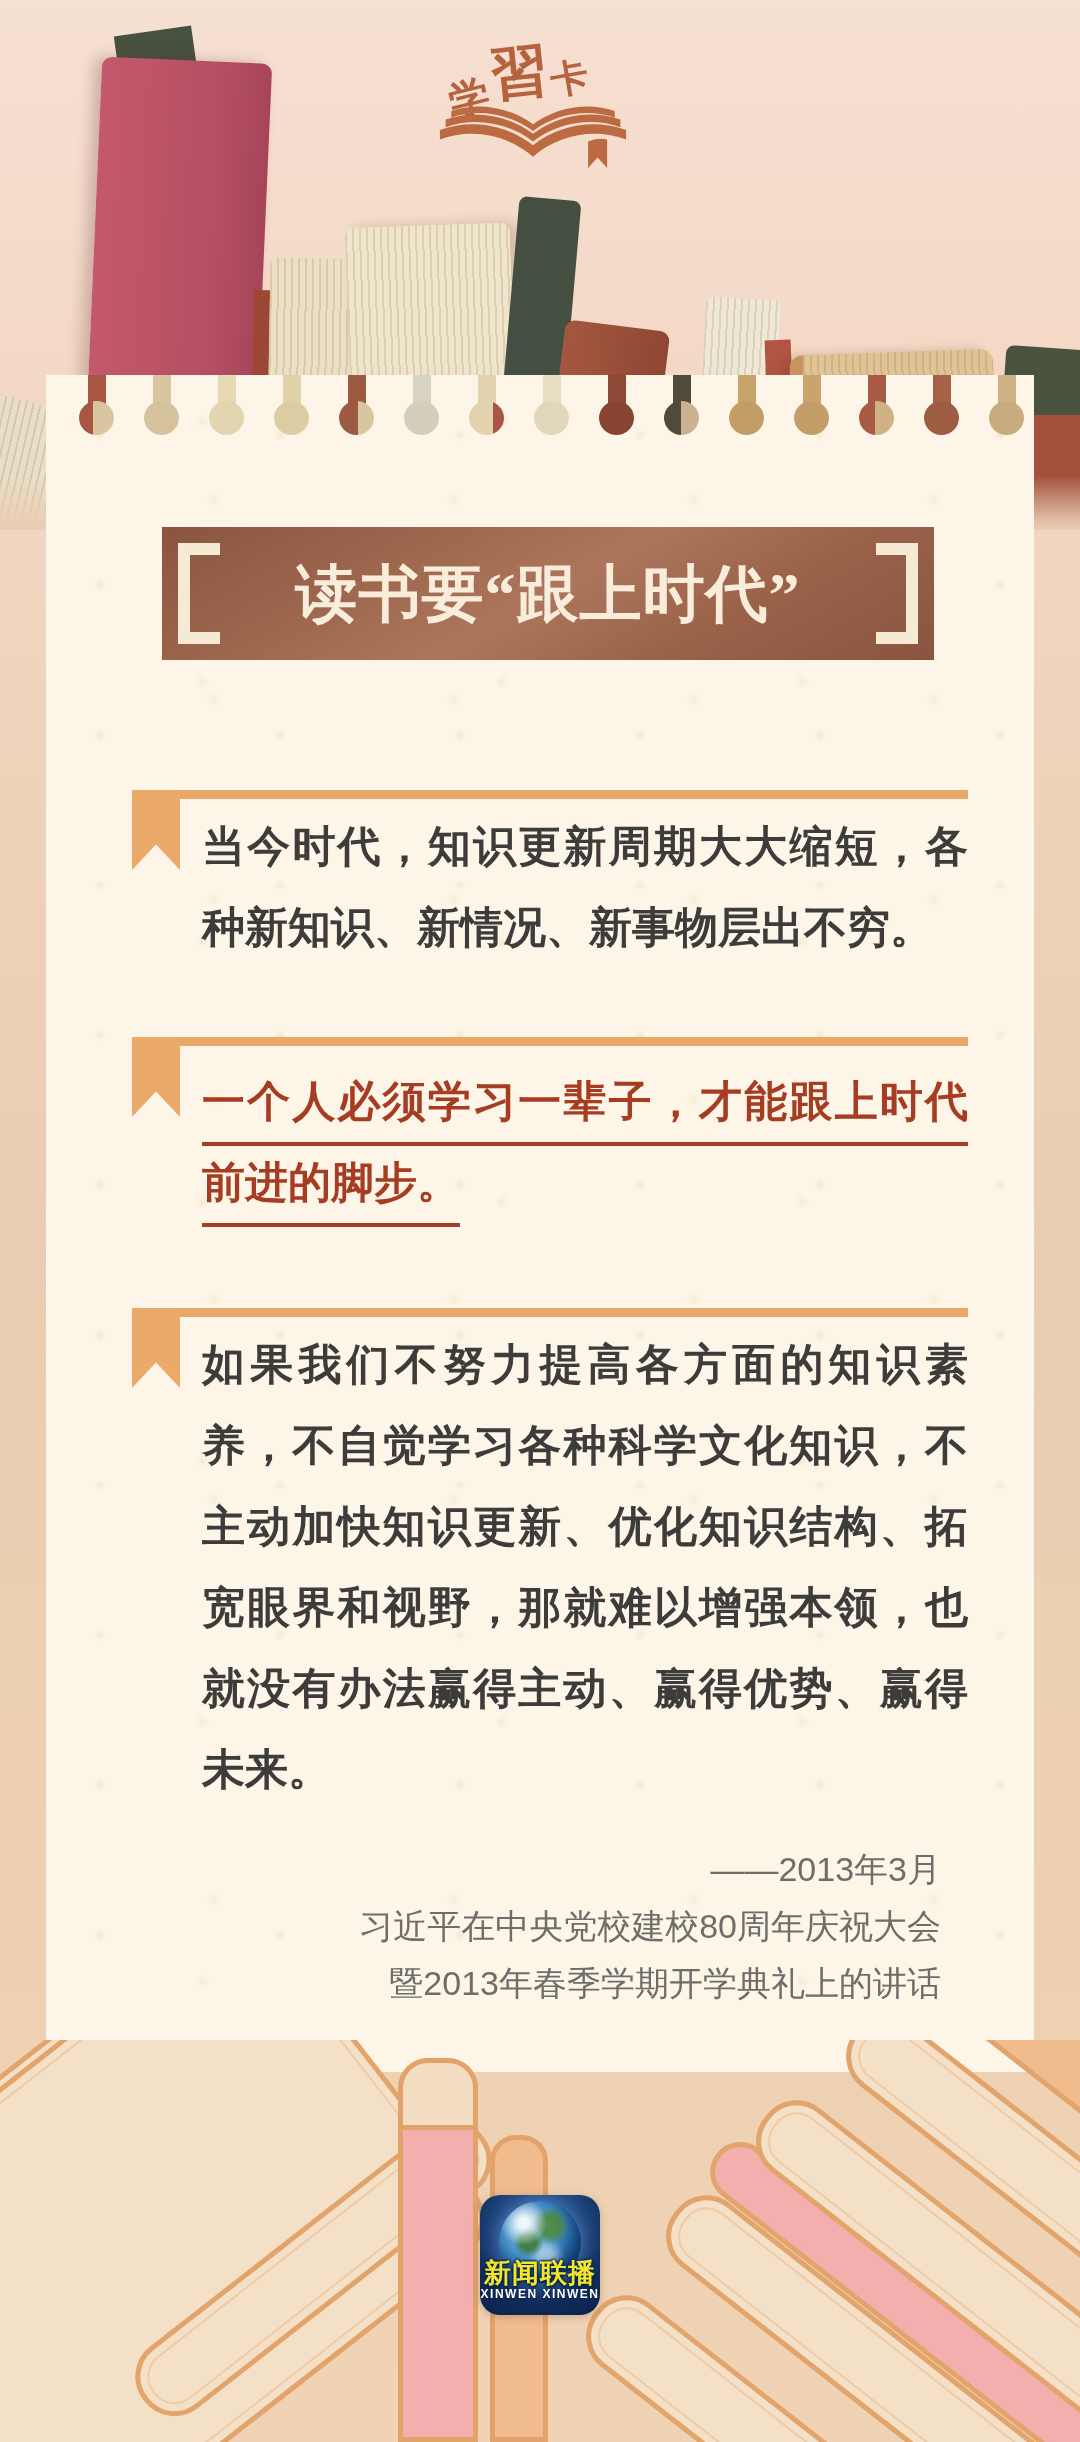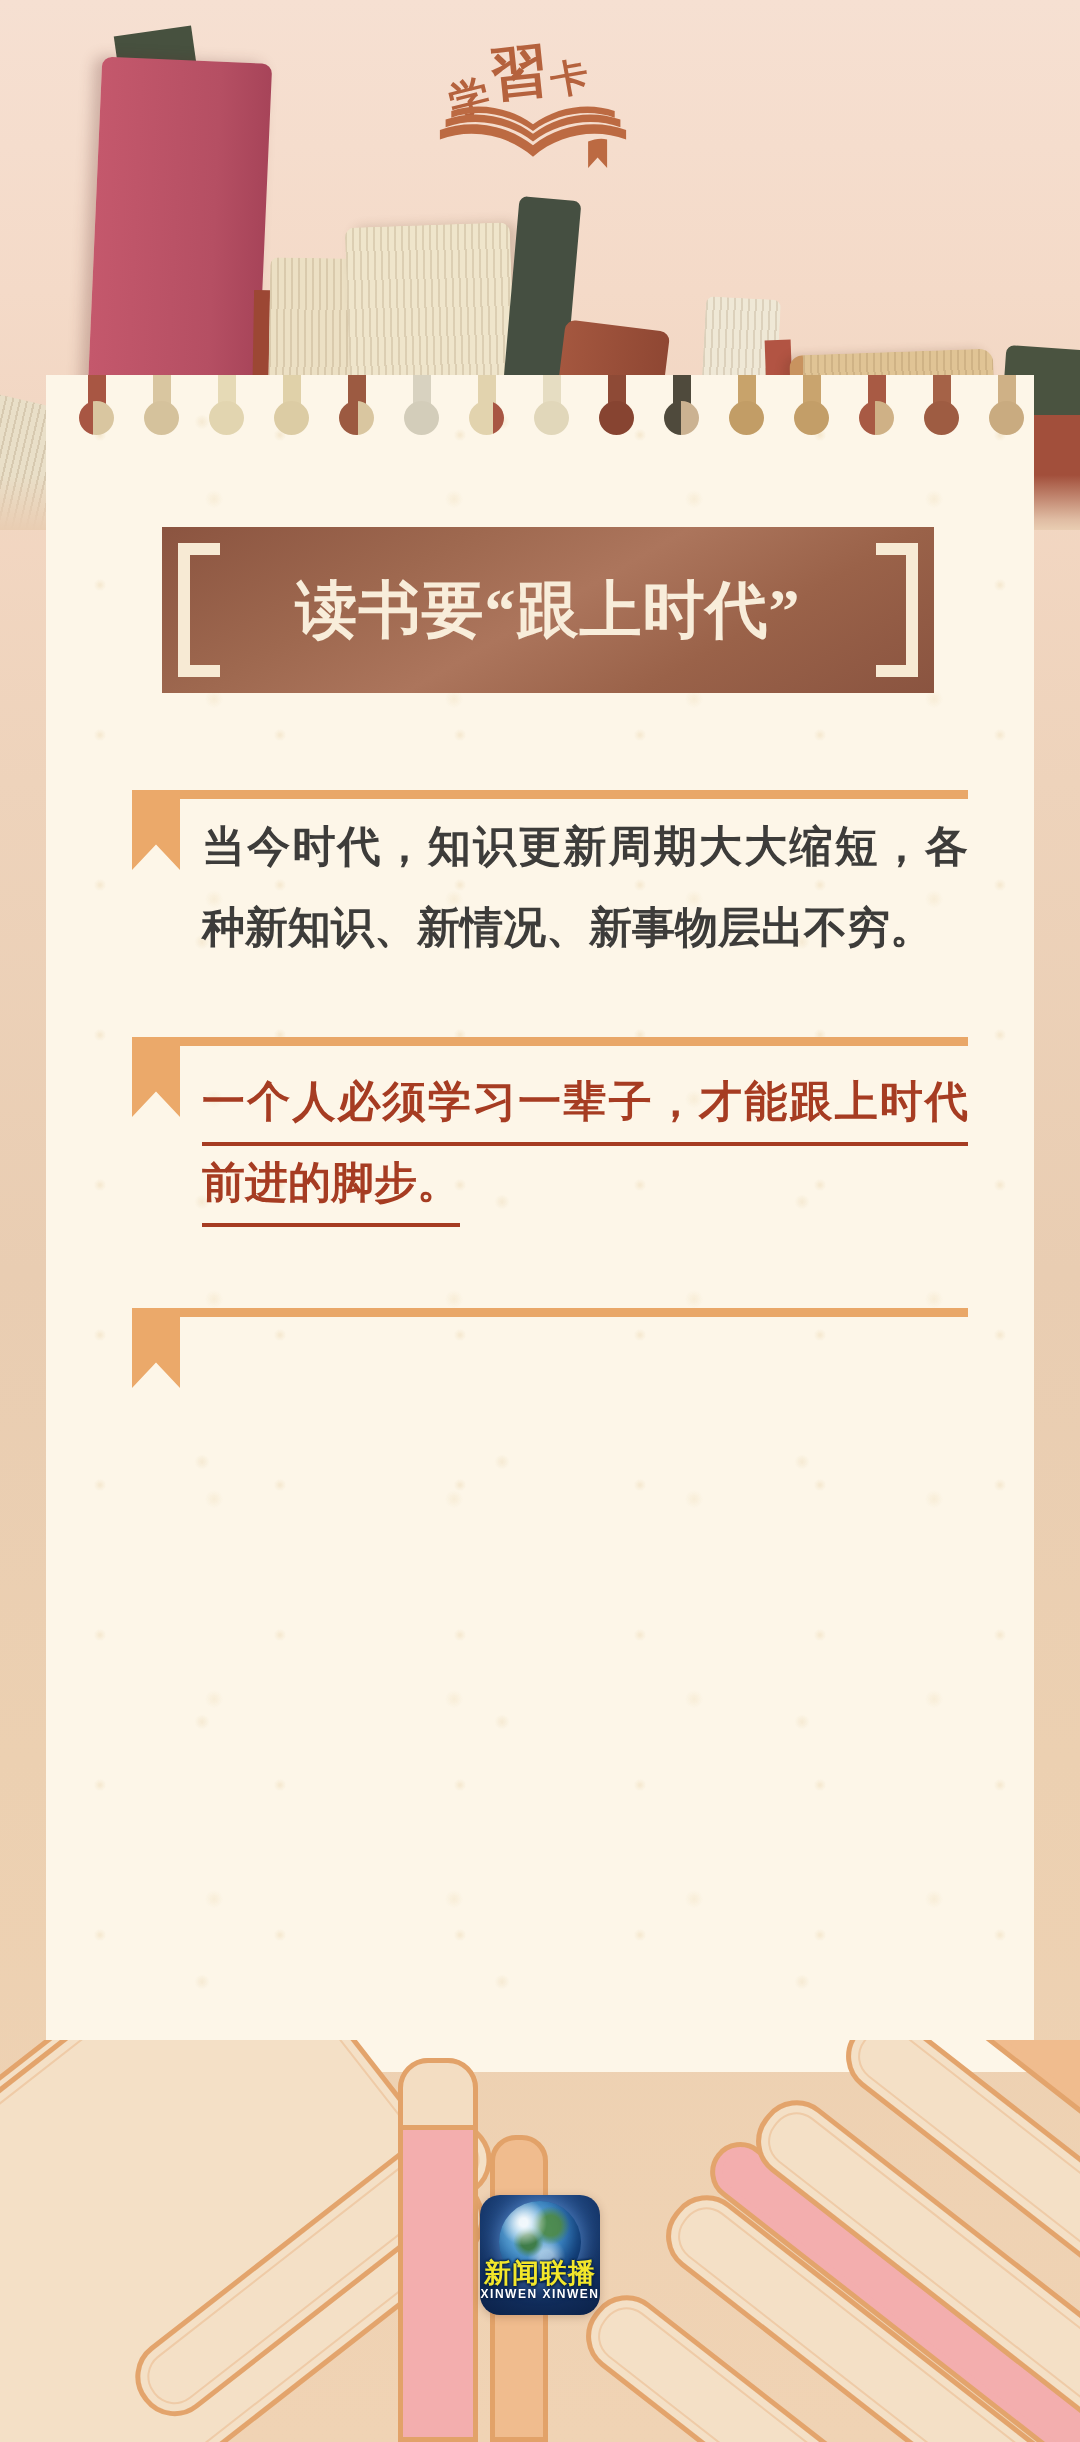--- a/index.html
+++ b/index.html
@@ -32,21 +32,21 @@
       radial-gradient(circle 13px at 70% 62%, rgba(244,231,204,.6), rgba(244,231,204,0) 70%),
       radial-gradient(circle 11px at 52% 18%, rgba(238,222,190,.5), rgba(238,222,190,0) 70%);
     background-size:180px 150px,240px 200px,300px 260px;}
 
   
   .hole{position:absolute;top:0;width:36px;}
   .hole .slit{width:18px;height:36px;margin:0 auto;}
   .hole .bulb{width:35px;height:34px;border-radius:50%;margin-top:-10px;}
 
   
-  .title-box{position:absolute;left:116px;top:152px;width:772px;height:166px;
+  .title-box{position:absolute;left:116px;top:152px;width:772px;height:133px;
     background:linear-gradient(150deg,#8b5440 0%,#9e684f 30%,#ac755c 50%,#9a6249 72%,#8a5440 100%);
     display:flex;align-items:center;justify-content:center;}
   .brk{position:absolute;top:16px;bottom:16px;width:30px;border:12px solid #f7ead4;}
   .brk-l{left:16px;border-right:none;}
   .brk-r{right:16px;border-left:none;}
   .title-text{font-family:"Liberation Serif","DejaVu Serif",serif;font-weight:bold;
     font-size:62px;color:#f8edda;letter-spacing:1px;white-space:nowrap;}
 
   
   .quote{position:absolute;left:86px;width:836px;}
@@ -216,22 +216,28 @@
 
     <div class="quote" style="top:415px;">
       <div class="ribbon"></div>
       <div class="topline"></div>
       <div class="qtext">当今时代，知识更新周期大大缩短，各种新知识、新情况、新事物层出不穷。</div>
     </div>
 
     <div class="quote" style="top:933px;">
       <div class="ribbon"></div>
       <div class="topline"></div>
-    </div>
-
+      <div class="qtext">如果我们不努力提高各方面的知识素养，不自觉学习各种科学文化知识，不主动加快知识更新、优化知识结构、拓宽眼界和视野，那就难以增强本领，也就没有办法赢得主动、赢得优势、赢得未来。</div>
+    </div>
+
+    <div class="attribution">
+      <div>——2013年3月</div>
+      <div>习近平在中央党校建校80周年庆祝大会</div>
+      <div>暨2013年春季学期开学典礼上的讲话</div>
+    </div>
   </div>
 
   <div class="illo">
     <div class="ib" style="left:-180px;top:40px;width:440px;height:78px;transform:rotate(-38deg);"></div>
     <div class="ib" style="left:-135px;top:140px;width:470px;height:78px;transform:rotate(-38deg);"></div>
     <div class="ib pink" style="left:-105px;top:205px;width:470px;height:60px;transform:rotate(-38deg);"></div>
     <div class="ib" style="left:-85px;top:245px;width:490px;height:78px;transform:rotate(-38deg);"></div>
     <div class="ib" style="left:-260px;top:250px;width:640px;height:420px;transform:rotate(-38deg);border-radius:46px;"></div>
     <div class="ib" style="left:120px;top:330px;width:430px;height:78px;transform:rotate(-38deg);"></div>
 

